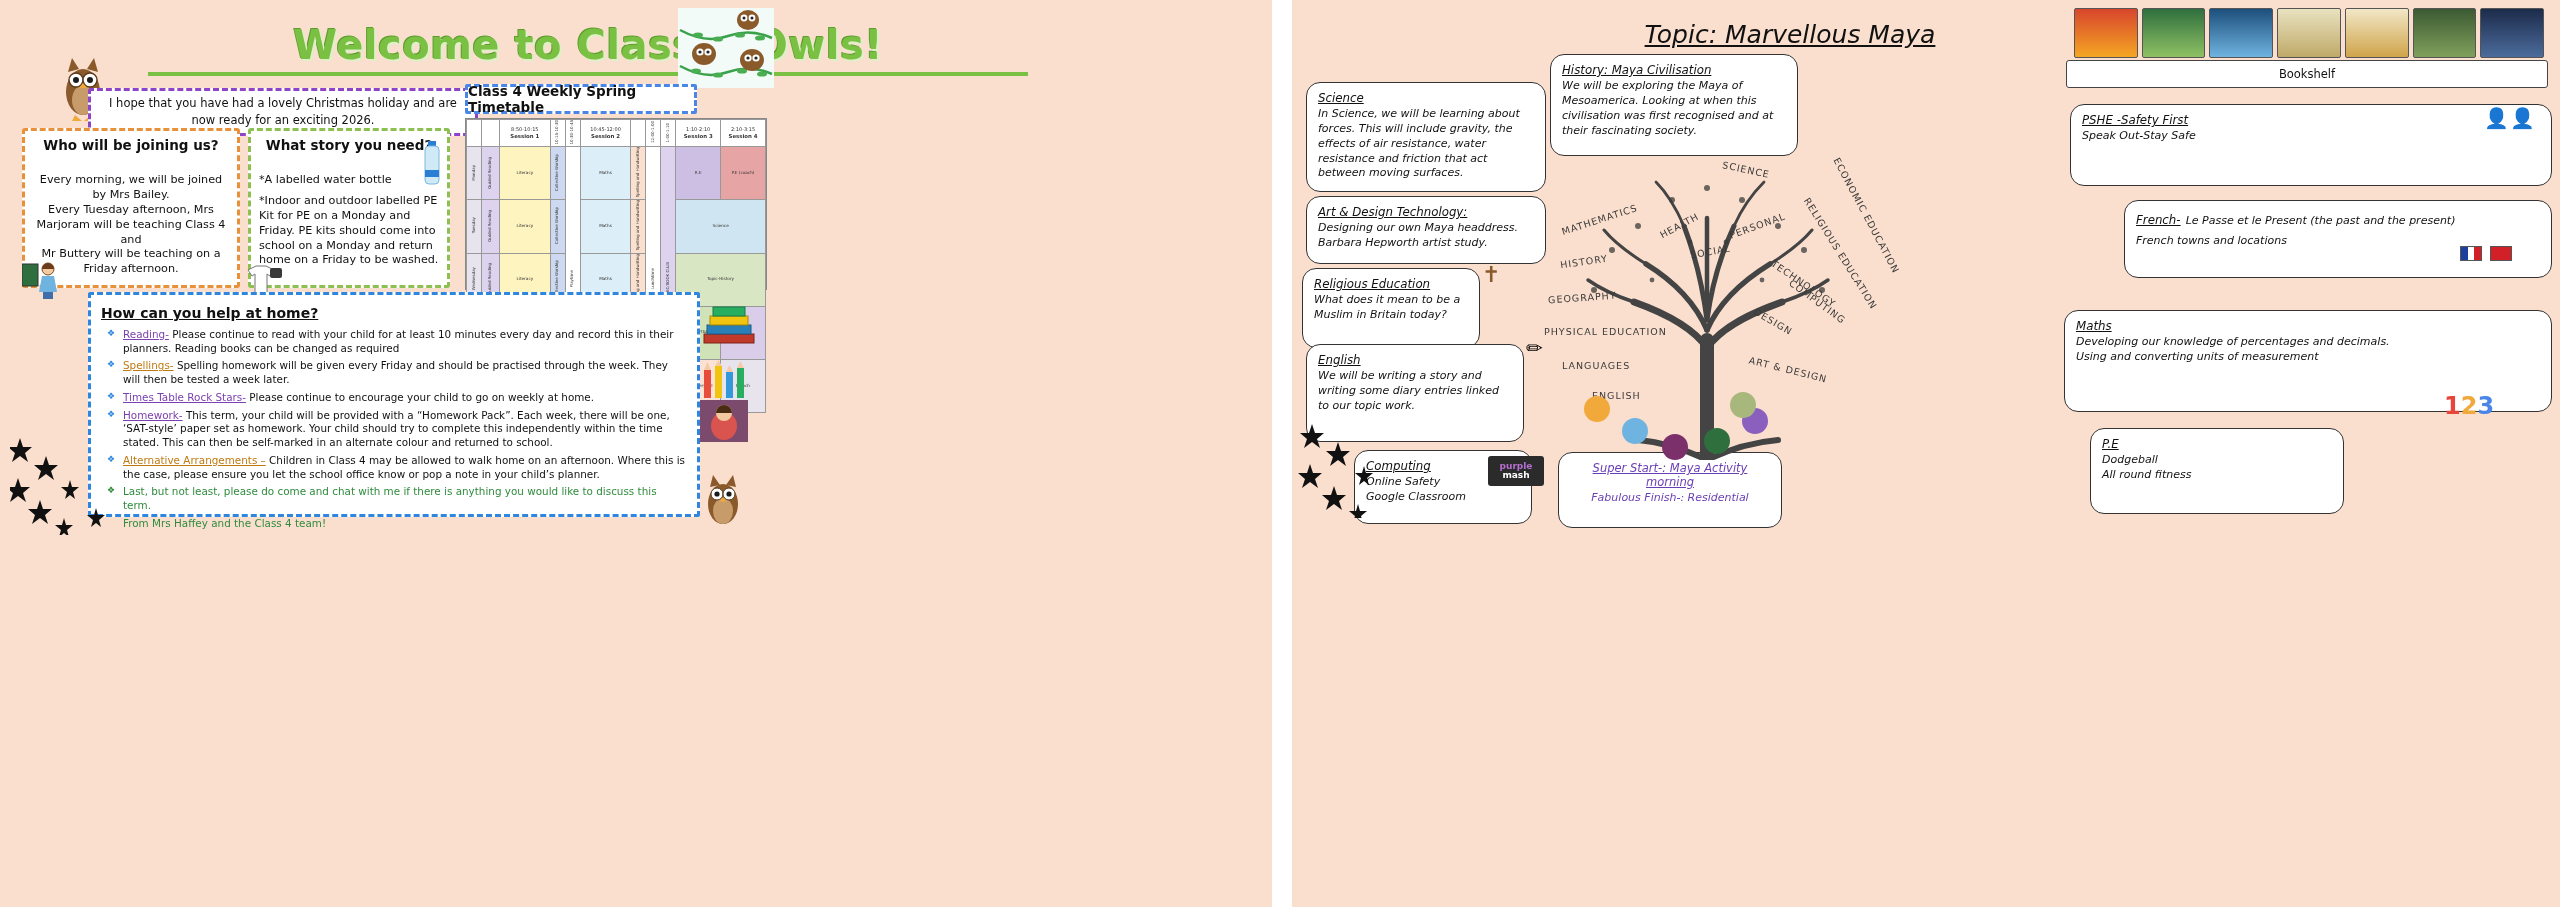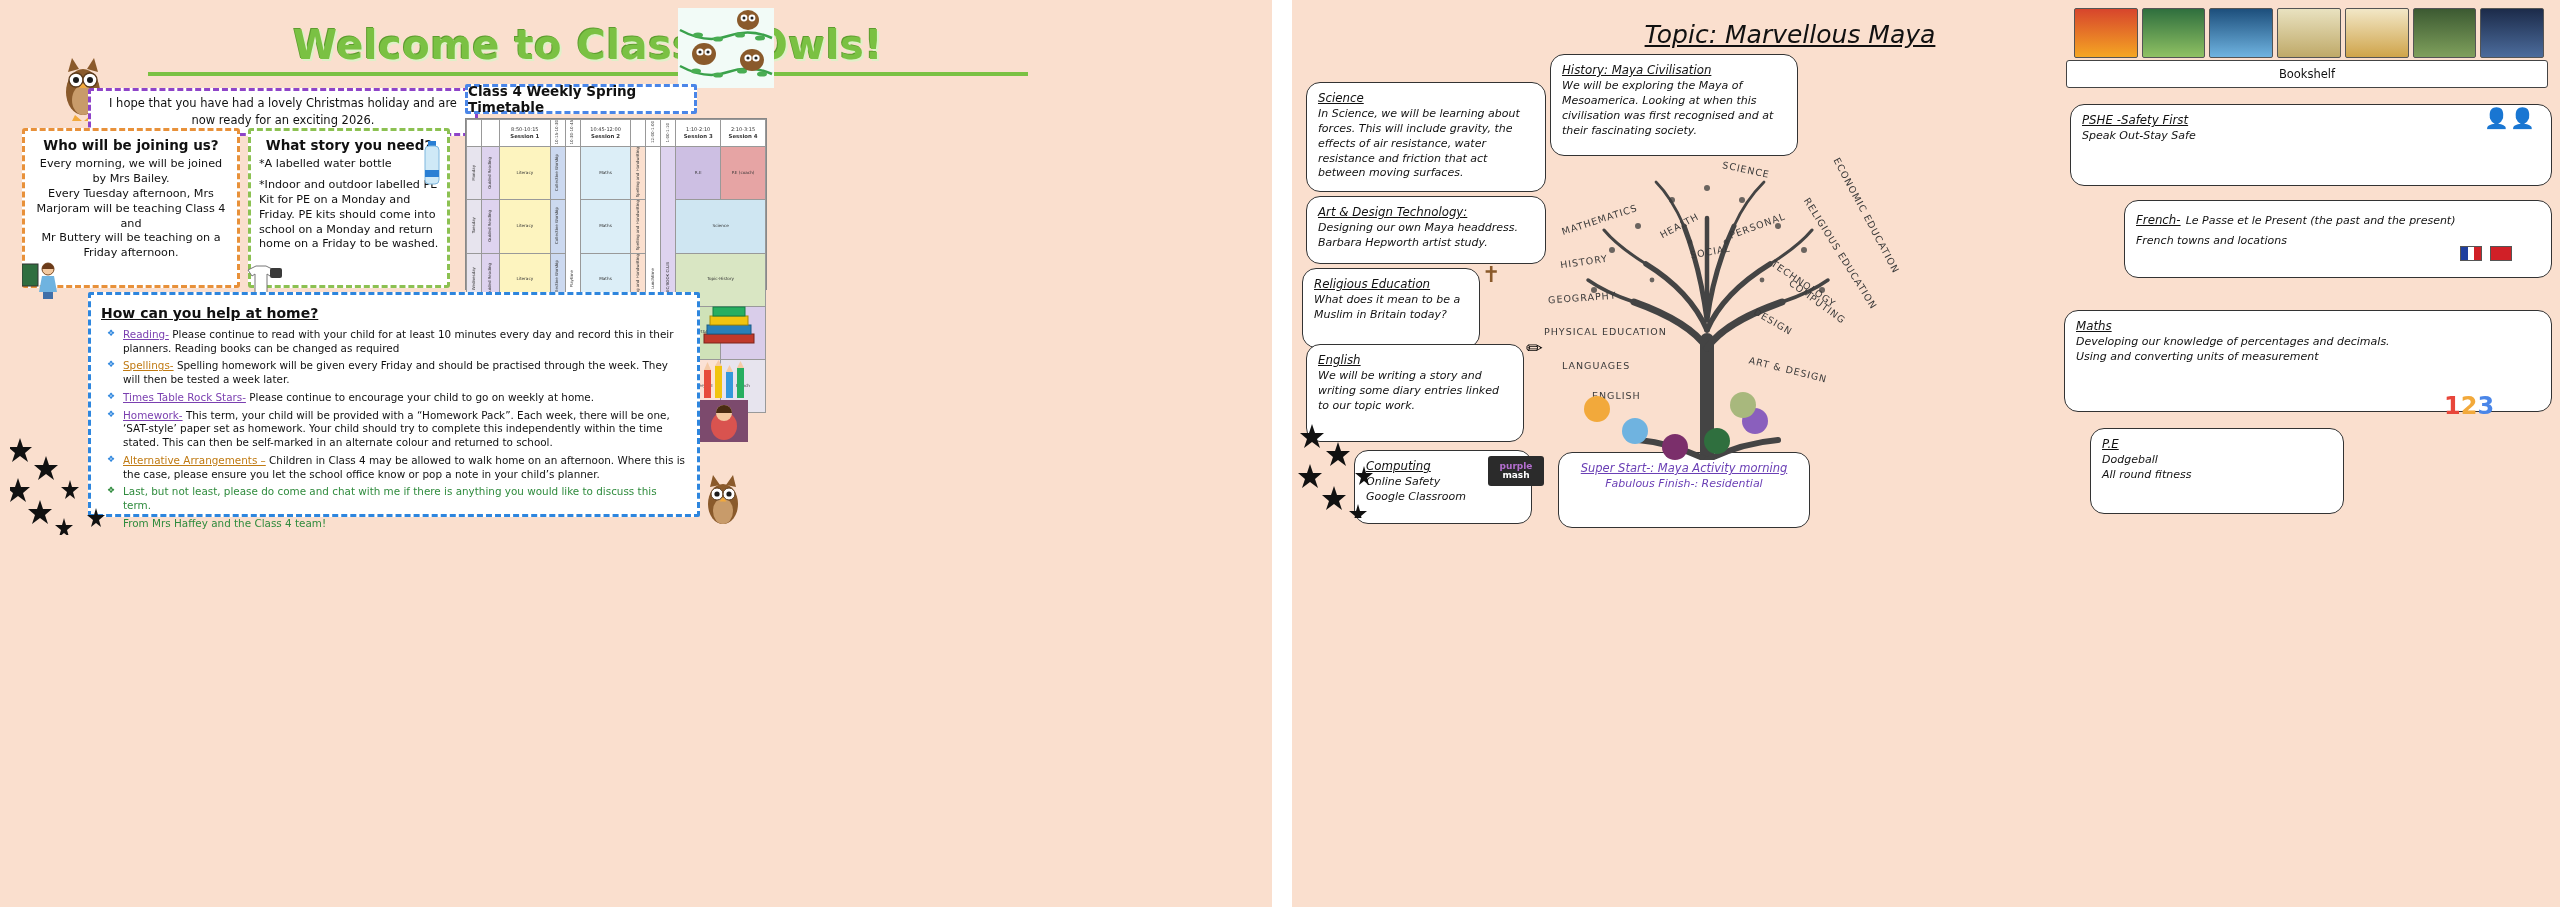--- a/index.html
+++ b/index.html
@@ -37,21 +37,21 @@
 
   #joining-box {
     left:22px; top:128px; width:218px; height:160px;
     border:3px dashed #e8913a; border-radius:3px; padding:6px 8px;
   }
   #need-box {
     left:248px; top:128px; width:202px; height:160px;
     border:3px dashed #8cc152; border-radius:3px; padding:6px 8px;
   }
   .panel-h { font-family:"DejaVu Sans", sans-serif; font-weight:bold; font-size:13.5px;
-             text-align:center; color:#111; margin-bottom:4px; }
+             text-align:center; color:#111; margin-bottom:20px; }
   .panel-p { font-family:"DejaVu Sans", sans-serif; font-size:11.2px; color:#111; line-height:1.33; }
   #joining-box .panel-p { text-align:center; }
   #need-box .panel-p { text-align:left; }
 
   #timetable-title {
     left:465px; top:84px; width:232px; height:30px;
     border:3px dashed #4a86e8; border-radius:2px;
     display:flex; align-items:center; justify-content:center;
   }
   #timetable-title span { font-family:"DejaVu Sans", sans-serif; font-weight:bold; font-size:13.5px; color:#111; }
@@ -129,21 +129,21 @@
   #s-science  { left:14px;  top:82px;  width:240px; height:110px; }
   #s-history  { left:258px; top:54px;  width:248px; height:102px; }
   #s-art      { left:14px;  top:196px; width:240px; height:68px;  }
   #s-re       { left:10px;  top:268px; width:178px; height:80px;  }
   #s-english  { left:14px;  top:344px; width:218px; height:98px;  }
   #s-computing{ left:62px;  top:450px; width:178px; height:74px;  }
   #s-pshe     { left:778px; top:104px; width:482px; height:82px;  }
   #s-french   { left:832px; top:200px; width:428px; height:78px;  }
   #s-maths    { left:772px; top:310px; width:488px; height:102px; }
   #s-pe       { left:798px; top:428px; width:254px; height:86px;  }
-  #s-start    { left:266px; top:452px; width:252px; height:76px; text-align:center; }
+  #s-start    { left:266px; top:452px; width:224px; height:76px; text-align:center; }
   #s-start .sh { font-style:italic; color:#6a3fb5; text-decoration:underline; font-size:11.5px; }
   #s-start .sp { font-style:italic; color:#6a3fb5; text-align:center; }
 
   
   #tree { position:absolute; left:250px; top:130px; width:330px; height:330px; }
   #tree-words { position:absolute; left:248px; top:128px; width:336px; height:336px;
                 pointer-events:none; }
   #tree-words span { position:absolute; font-family:"DejaVu Sans", sans-serif;
       font-size:9.5px; letter-spacing:1px; color:#3a3a3a; white-space:nowrap; }
 

